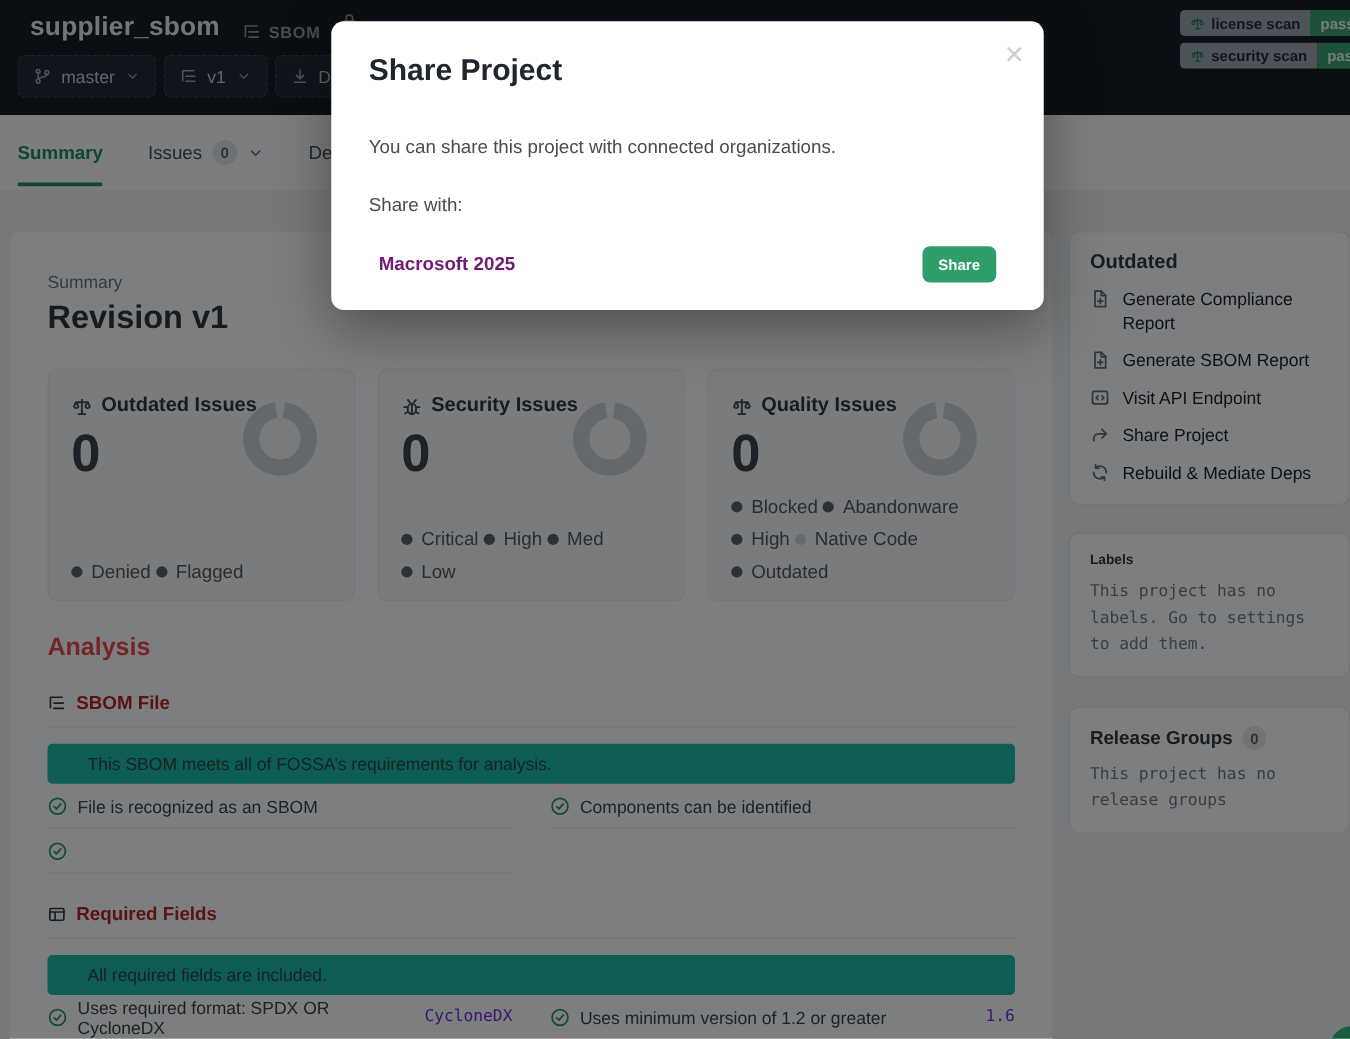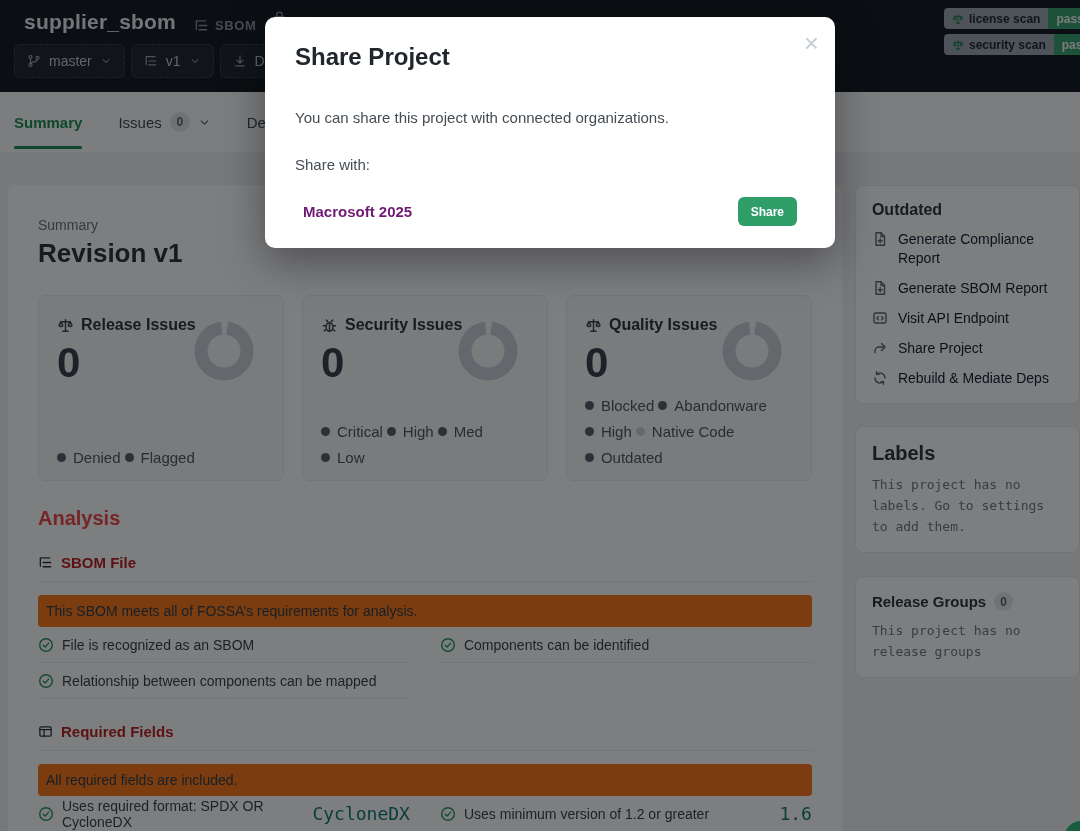--- a/index.html
+++ b/index.html
@@ -52,27 +52,27 @@
   .legend { position:absolute; left:18px; bottom:14px; display:flex; flex-direction:column; gap:9px; }
   .legend-row { display:flex; gap:4px; }
   .legend-item { display:flex; align-items:center; gap:7px; font-size:15px; color:#4a545e; }
   .dot { width:9px; height:9px; border-radius:50%; background:#525c66; flex:0 0 auto; }
   .dot.hollow { background:#cdd3d9; }
 
   .analysis-h { font-size:20px; font-weight:700; color:#ef4444; margin-top:26px; }
   .subsec-h { display:flex; align-items:center; gap:8px; font-size:15px; font-weight:700; color:#b91c1c; margin-top:24px; }
   .subsec-h .ic { color:#2a3138; }
   .divider { height:1px; background:#e8eaed; margin-top:10px; }
-  .banner { margin-top:13px; height:32px; line-height:32px; background:#f97316; border-radius:4px; padding-left:8px;
+  .banner { margin-top:13px; height:32px; line-height:32px; background:#14b8a6; border-radius:4px; padding-left:32px;
             font-size:14px; color:#2b3a44; }
   .check-grid { display:grid; grid-template-columns:1fr 1fr; column-gap:30px; }
   .check-cell { display:flex; align-items:center; gap:8px; height:36px; border-bottom:1px solid #e8eaed; font-size:14px; color:#333c44; }
   .check-cell.empty { border-bottom:none; }
   .check-cell .ic { color:#23915a; flex:0 0 auto; }
-  .check-cell .val { margin-left:auto; font-family:"DejaVu Sans Mono", monospace; font-size:18px; color:#0f766e; }
+  .check-cell .val { margin-left:auto; font-family:"DejaVu Sans Mono", monospace; font-size:13px; color:#6d28d9; }
 
   
   .sidebar { width:228px; margin-left:13px; display:flex; flex-direction:column; }
   .scard { background:#fcfcfd; border:1px solid #e4e7ea; border-radius:8px; padding:15px 16px; }
   .scard-h { font-size:16px; font-weight:700; color:#2a3138; }
   .actions-list { margin-top:11px; display:flex; flex-direction:column; gap:11px; }
   .action-item { display:flex; align-items:flex-start; gap:10px; font-size:14px; line-height:19px; color:#0f172a; cursor:pointer; }
   .action-item .ic { color:#5d6670; margin-top:1px; flex:0 0 auto; }
   .scard-body { margin-top:9px; font-family:"DejaVu Sans Mono", monospace; font-size:13px; line-height:21px; color:#6b7684; }
   .scard.team { margin-top:30px; }
@@ -190,21 +190,21 @@
       <div class="eyebrow">Summary</div>
       <div class="rev-title">Revision v1</div>
 
       <div class="issue-cards">
 
         <div class="icard">
           <div class="icard-title">
             <svg class="ic" width="17" height="17" viewBox="0 0 16 16">
                 <path d="M8 2.5v11M5.5 13.5h5M3.5 4.5h9M3.5 4.5L2 8a2 2 0 0 0 3.4 0L3.9 4.5M12.1 4.5L10.6 8a2 2 0 0 0 3.4 0l-1.5-3.5"></path>
               </svg>
-            <span>Release Issues</span>
+            <span>Outdated Issues</span>
           </div>
           <div class="icard-count">0</div>
           <svg class="donut" width="62" height="62" viewBox="0 0 62 62">
               <circle cx="31" cy="31" r="23" fill="none" stroke="#c9cfd6" stroke-width="13" stroke-dasharray="138 6.5" transform="rotate(-82 31 31)"></circle>
             </svg>
           <div class="legend">
             <div class="legend-row">
               <span class="legend-item">
                   <span class="dot"></span>
                   <span>Denied</span>
@@ -318,21 +318,20 @@
               <circle cx="8" cy="8" r="6.3"></circle>
               <path d="M5.3 8.2l1.9 1.9 3.4-4"></path>
             </svg>
           <span>Components can be identified</span>
         </div>
         <div class="check-cell">
           <svg class="ic" width="16" height="16" viewBox="0 0 16 16">
               <circle cx="8" cy="8" r="6.3"></circle>
               <path d="M5.3 8.2l1.9 1.9 3.4-4"></path>
             </svg>
-          <span>Relationship between components can be mapped</span>
         </div>
         <div class="check-cell empty"></div>
       </div>
 
       <div class="subsec-h">
         <svg class="ic" width="15" height="15" viewBox="0 0 16 16">
             <rect x="2" y="3" width="12" height="10" rx="1.3"></rect>
             <path d="M2 6h12M6.5 6v7"></path>
           </svg>
         <span>Required Fields</span>
@@ -394,21 +393,21 @@
             <svg class="ic" width="16" height="16" viewBox="0 0 16 16">
                 <path d="M13 8A5 5 0 0 0 4.5 4.4M3 8a5 5 0 0 0 8.5 3.6M4.5 1.8v2.6h2.6M11.5 14.2v-2.6H8.9"></path>
               </svg>
             <span>Rebuild &amp; Mediate Deps</span>
           </div>
         </div>
       </div>
 
 
       <div class="scard labels">
-        <div class="scard-h" style="font-size:20px;">Labels</div>
+        <div class="scard-h" style="font-size:11px;">Labels</div>
         <div class="scard-body">This project has no labels. Go to settings to add them.</div>
       </div>
 
       <div class="scard release">
         <div class="scard-h-row">
           <span class="scard-h" style="font-size:15px;">Release Groups</span>
           <span class="count-pill">0</span>
         </div>
         <div class="scard-body">This project has no release groups</div>
       </div>

